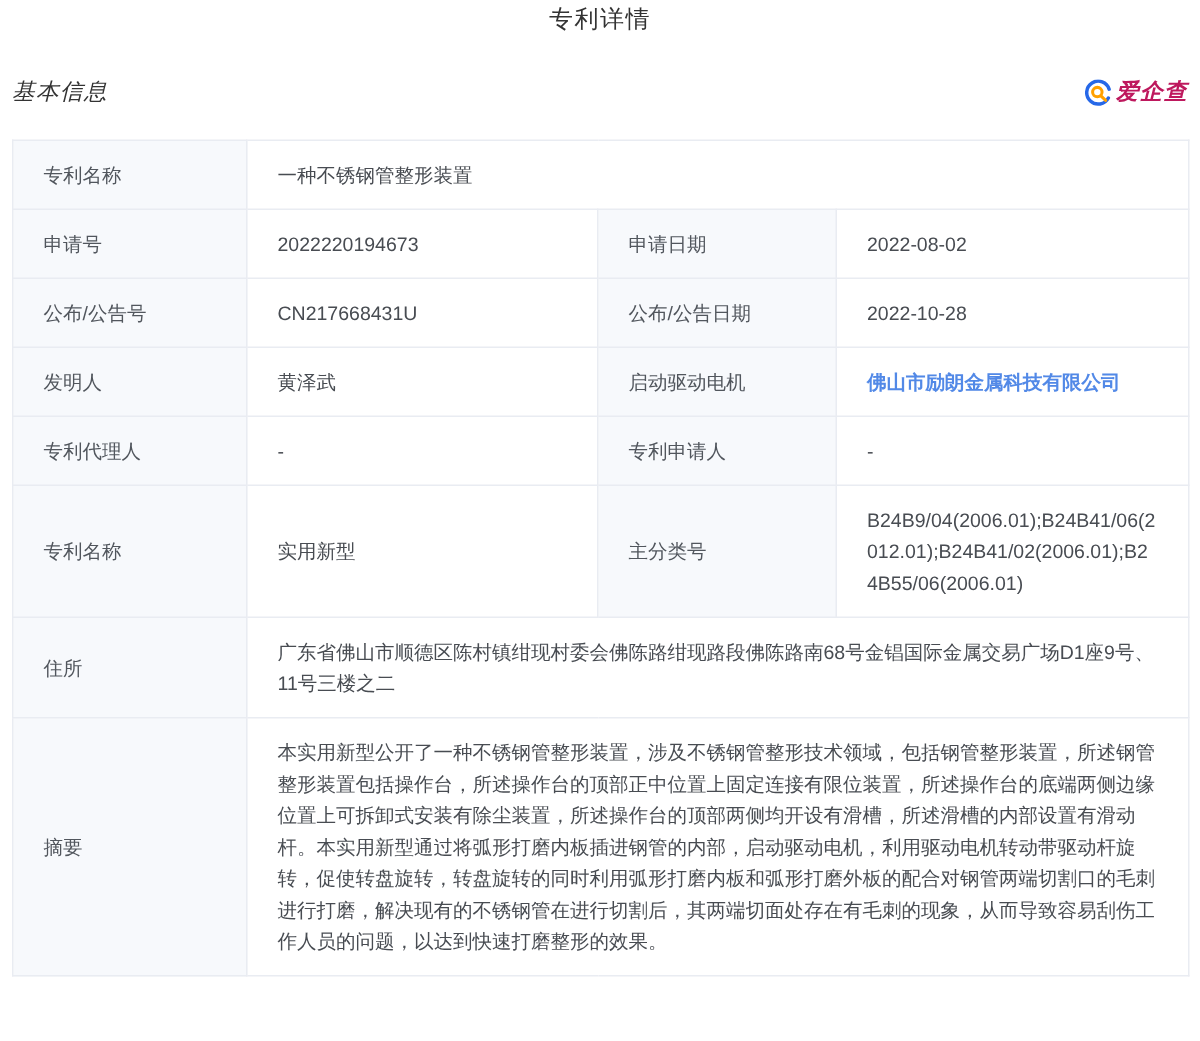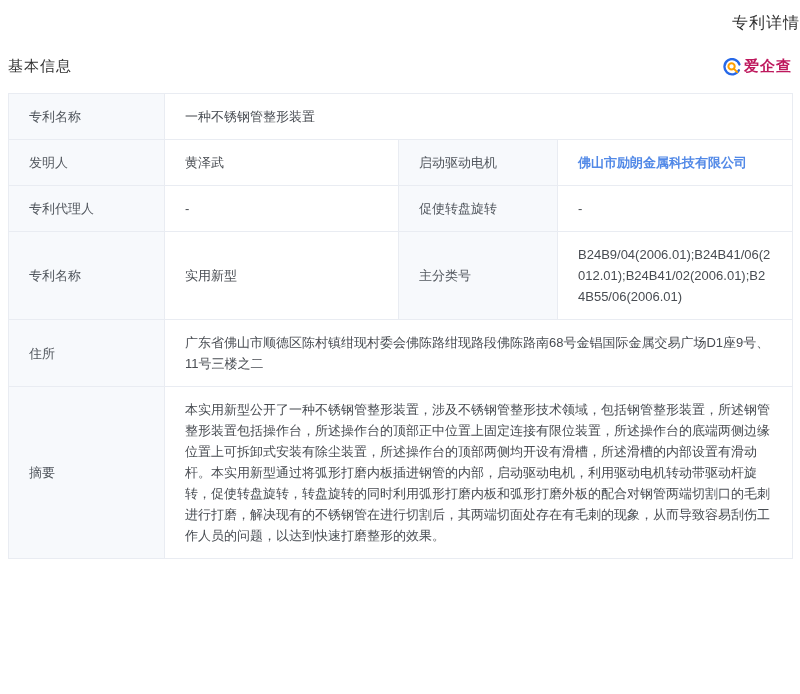--- a/index.html
+++ b/index.html
@@ -13,27 +13,27 @@
   }
   *{box-sizing:border-box;}
   html,body{margin:0;padding:0;}
   body{
     width:800px;height:694px;overflow:hidden;background:#ffffff;
     font-family:"Liberation Sans","DejaVu Sans",sans-serif;
     color:var(--text-main);
   }
   .page{width:800px;height:694px;overflow:hidden;}
   .page-title{
-    margin:0;padding-top:13px;height:22px;
-    text-align:right;font-size:16px;font-weight:500;color:var(--text-heading);
+    margin:0;padding-top:3px;height:22px;
+    text-align:center;font-size:16px;font-weight:500;color:var(--text-heading);
     letter-spacing:1px;
   }
   .section-header{
     margin:30px 8px 0 8px;height:24px;
-    display:flex;justify-content:space-between;align-items:flex-end;
+    display:flex;justify-content:space-between;align-items:flex-start;font-style:italic;
   }
   .section-title{
     font-size:15px;font-weight:500;color:var(--text-heading);letter-spacing:1px;
   }
   .brand{display:flex;align-items:center;gap:3px;}
   .brand-text{font-size:15px;font-weight:700;color:#be185d;letter-spacing:1px;}
   .brand-arc{stroke:var(--brand-blue);}
   .brand-lens,.brand-handle{stroke:var(--brand-orange);}
   .info-table{
     width:784px;margin:17px 8px 0 8px;
@@ -88,29 +88,41 @@
         <col class="c2">
         <col class="c3">
         <col class="c4">
       </colgroup>
     <tbody>
       <tr>
         <td class="lbl">专利名称</td>
         <td colspan="3">一种不锈钢管整形装置</td>
       </tr>
       <tr>
+        <td class="lbl">申请号</td>
+        <td>2022220194673</td>
+        <td class="lbl">申请日期</td>
+        <td>2022-08-02</td>
+      </tr>
+      <tr>
+        <td class="lbl">公布/公告号</td>
+        <td>CN217668431U</td>
+        <td class="lbl">公布/公告日期</td>
+        <td>2022-10-28</td>
+      </tr>
+      <tr>
         <td class="lbl">发明人</td>
         <td>黄泽武</td>
         <td class="lbl">启动驱动电机</td>
         <td><a class="link" href="#">佛山市励朗金属科技有限公司</a></td>
       </tr>
       <tr>
         <td class="lbl">专利代理人</td>
         <td>-</td>
-        <td class="lbl">促使转盘旋转</td>
+        <td class="lbl">专利申请人</td>
         <td>-</td>
       </tr>
       <tr>
         <td class="lbl">专利名称</td>
         <td>实用新型</td>
         <td class="lbl">主分类号</td>
         <td>B24B9/04(2006.01);B24B41/06(2012.01);B24B41/02(2006.01);B24B55/06(2006.01)</td>
       </tr>
       <tr>
         <td class="lbl">住所</td>

